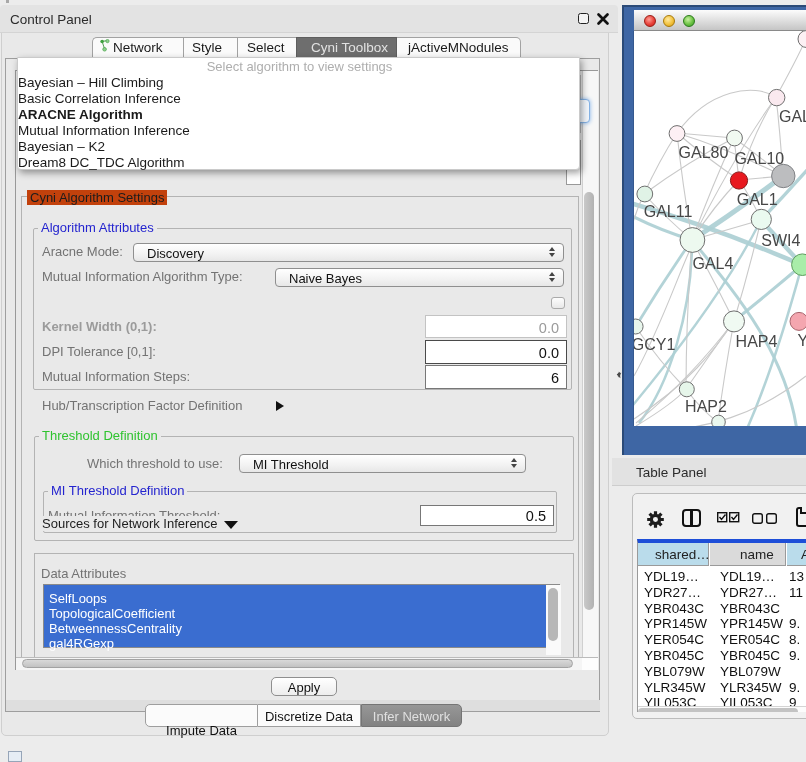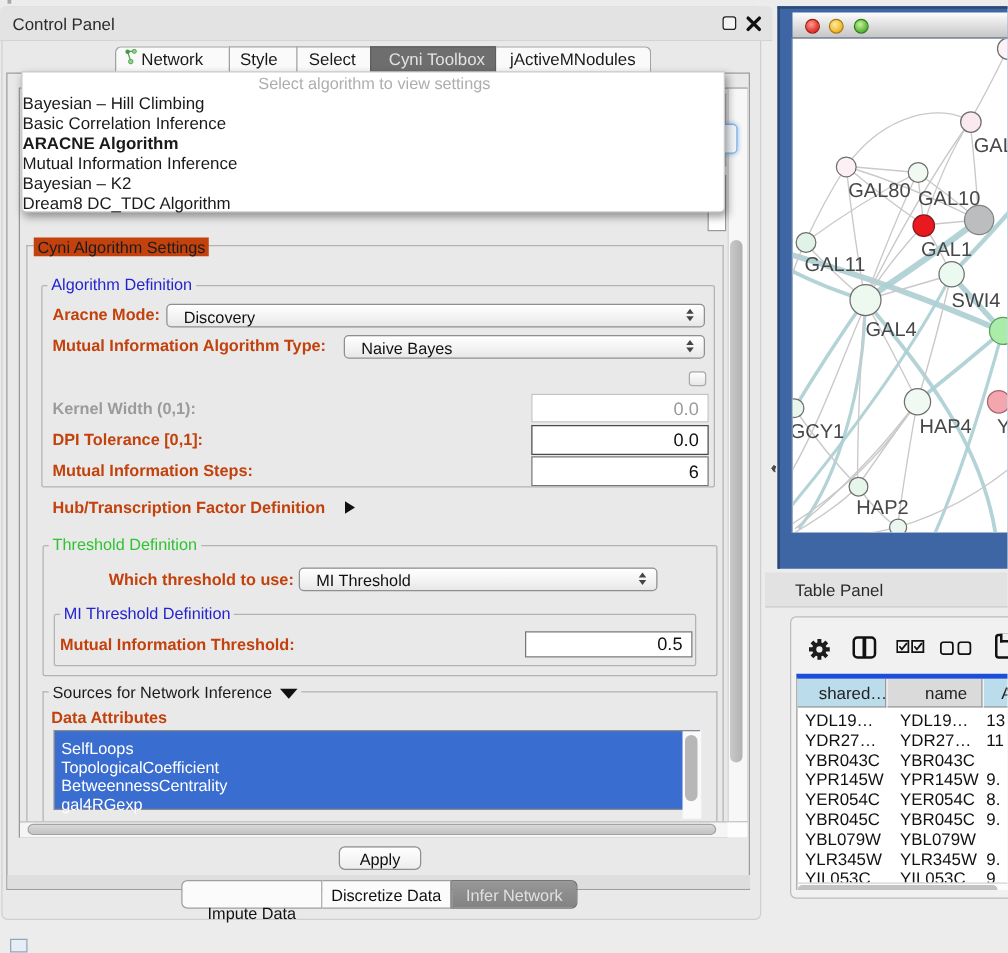--- a/index.html
+++ b/index.html
@@ -1,16 +1,16 @@
 <!DOCTYPE html>
 <html><head><meta charset="utf-8"><style>
 *{margin:0;padding:0;box-sizing:border-box}
 html,body{width:806px;height:762px;background:#ececec;font-family:"Liberation Sans",sans-serif;overflow:hidden}
 .b{position:absolute}
-.lbl{font-weight:bold;font-size:13px;color:#c2410c;white-space:nowrap}
+.lbl{font-weight:normal;font-size:13px;color:#737373;white-space:nowrap}
 .glbl{font-weight:bold;font-size:13px;color:#9b9b9b;white-space:nowrap}
 .t13{font-size:13.5px;color:#1a1a1a;white-space:nowrap}
 .combo{background:linear-gradient(#ffffff,#f2f2f2 60%,#e7e7e7);border:1px solid #8f8f8f;border-radius:4px}
 .combo .ctext{position:absolute;left:13px;top:2px;font-size:13px;color:#111}
 .carr{position:absolute;right:7px;width:7px}
 .carr .up{width:0;height:0;border-left:3.5px solid transparent;border-right:3.5px solid transparent;border-bottom:4.5px solid #444;margin-bottom:2px}
 .carr .dn{width:0;height:0;border-left:3.5px solid transparent;border-right:3.5px solid transparent;border-top:4.5px solid #444}
 .fld{background:#fff;text-align:right;font-size:14.5px;color:#111;padding-right:7px}
 .gbox{border:1px solid #b3b3b3;border-radius:2px}
 .gcap{position:absolute;top:-8px;background:#e9e9e9;padding:0 3px;font-size:13px;white-space:nowrap}
@@ -60,21 +60,21 @@
 <div class="b" style="left:582px;top:658px;width:16px;height:12px;background:#fdfdfd"></div>
 
 <div class="b" style="left:562px;top:75px;width:19px;height:58px;border:1px solid #b8b8b8;border-left:none;background:#e9e9e9"></div>
 <div class="b" style="left:572px;top:99px;width:18px;height:24px;border:1px solid #85b2e4;border-radius:4px;background:#f2f6fb;box-shadow:0 0 4px #7fb0e8"></div>
 <div class="b" style="left:566px;top:140px;width:15px;height:45px;border:1px solid #999;background:#fff"></div>
 
 <div class="b" style="left:21px;top:196px;width:558px;height:461px;border:1px solid #b3b3b3;border-bottom:none"></div>
 <div class="b" style="left:27px;top:190px;background:#c2410c;padding:0 3px;font-size:13px;color:#1c1c1c;white-space:nowrap">Cyni Algorithm Settings</div>
 
 <div class="b gbox" style="left:33px;top:228px;width:539px;height:162px"></div>
-<div class="b gcap" style="left:38px;top:220px;color:#2424cf">Algorithm Definition</div>
+<div class="b gcap" style="left:38px;top:220px;color:#2424cf">Algorithm Attributes</div>
 
 <div class="b lbl" style="left:42px;top:244px">Aracne Mode:</div>
 <div class="b combo" style="left:133px;top:243px;width:431px;height:19px">
       <div class="ctext">Discovery</div>
       <div class="carr" style="top:3px">
         <div class="up"></div>
         <div class="dn"></div>
       </div>
     </div>
 
@@ -113,21 +113,21 @@
         <div class="dn"></div>
       </div>
     </div>
 
 <div class="b gbox" style="left:43px;top:491px;width:514px;height:42px"></div>
 <div class="b gcap" style="left:48px;top:483px;color:#2424cf">MI Threshold Definition</div>
 <div class="b lbl" style="left:48px;top:508px">Mutual Information Threshold:</div>
 <div class="b fld" style="left:420px;top:505px;width:134px;height:21px;border:1px solid #777;padding-top:2px">0.5</div>
 
 <div class="b" style="left:34px;top:553px;width:540px;height:104px;border:1px solid #b3b3b3;border-bottom:none"></div>
-<div class="b" style="left:39px;top:546px;background:#e9e9e9;padding:0 3px;font-size:13px;color:#1c1c1c;white-space:nowrap">Sources for Network Inference <span style="display:inline-block;width:0;height:0;border-left:7px solid transparent;border-right:7px solid transparent;border-top:8px solid #111;vertical-align:middle;margin-left:3px"></span></div>
+<div class="b" style="left:39px;top:516px;background:#e9e9e9;padding:0 3px;font-size:13px;color:#1c1c1c;white-space:nowrap">Sources for Network Inference <span style="display:inline-block;width:0;height:0;border-left:7px solid transparent;border-right:7px solid transparent;border-top:8px solid #111;vertical-align:middle;margin-left:3px"></span></div>
 
 <div class="b lbl" style="left:41px;top:566px">Data Attributes</div>
 <div class="b" style="left:43px;top:584px;width:517px;height:64px;background:#3a6dd0;border:1px solid #8a8a8a">
   <div class="b" style="left:502px;top:0;width:15px;height:70px;background:#fafafa"></div>
   <div class="b" style="left:504px;top:3px;width:10px;height:53px;background:#b7b7b7;border-radius:5px"></div>
   <div class="b" style="left:5px;top:6px;font-size:13px;color:#fff">SelfLoops</div>
   <div class="b" style="left:5px;top:21px;font-size:13px;color:#fff">TopologicalCoefficient</div>
   <div class="b" style="left:5px;top:36px;font-size:13px;color:#fff">BetweennessCentrality</div>
   <div class="b" style="left:5px;top:51px;font-size:13px;color:#fff">gal4RGexp</div>
 </div>

